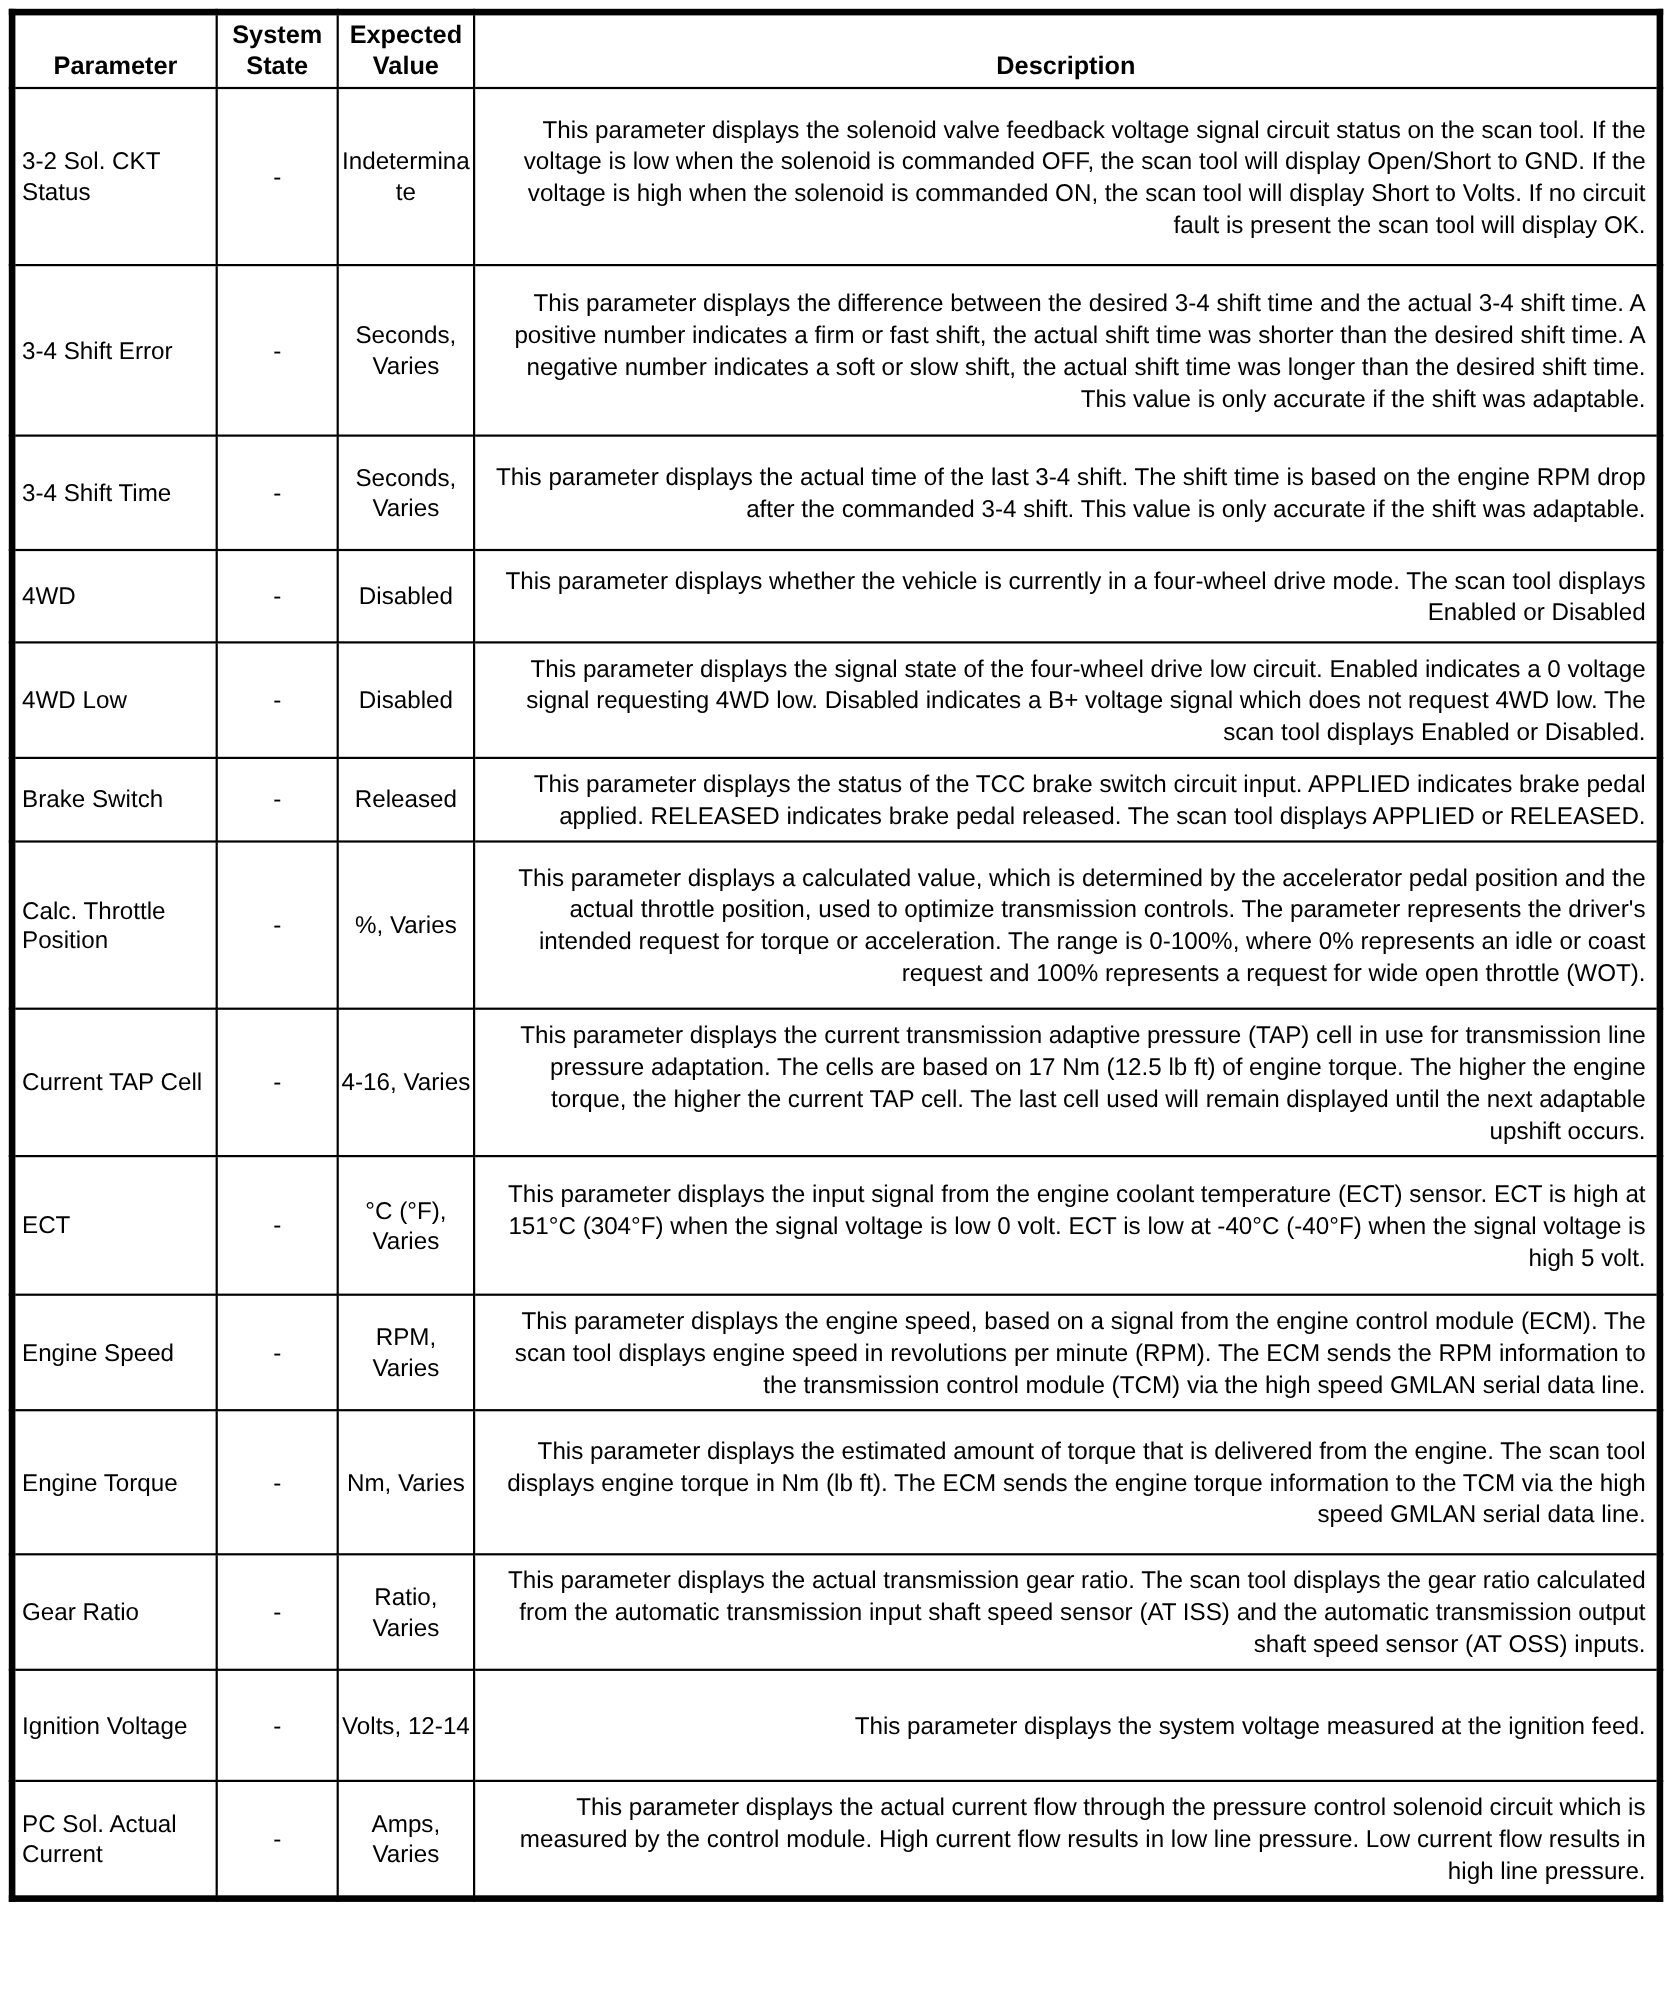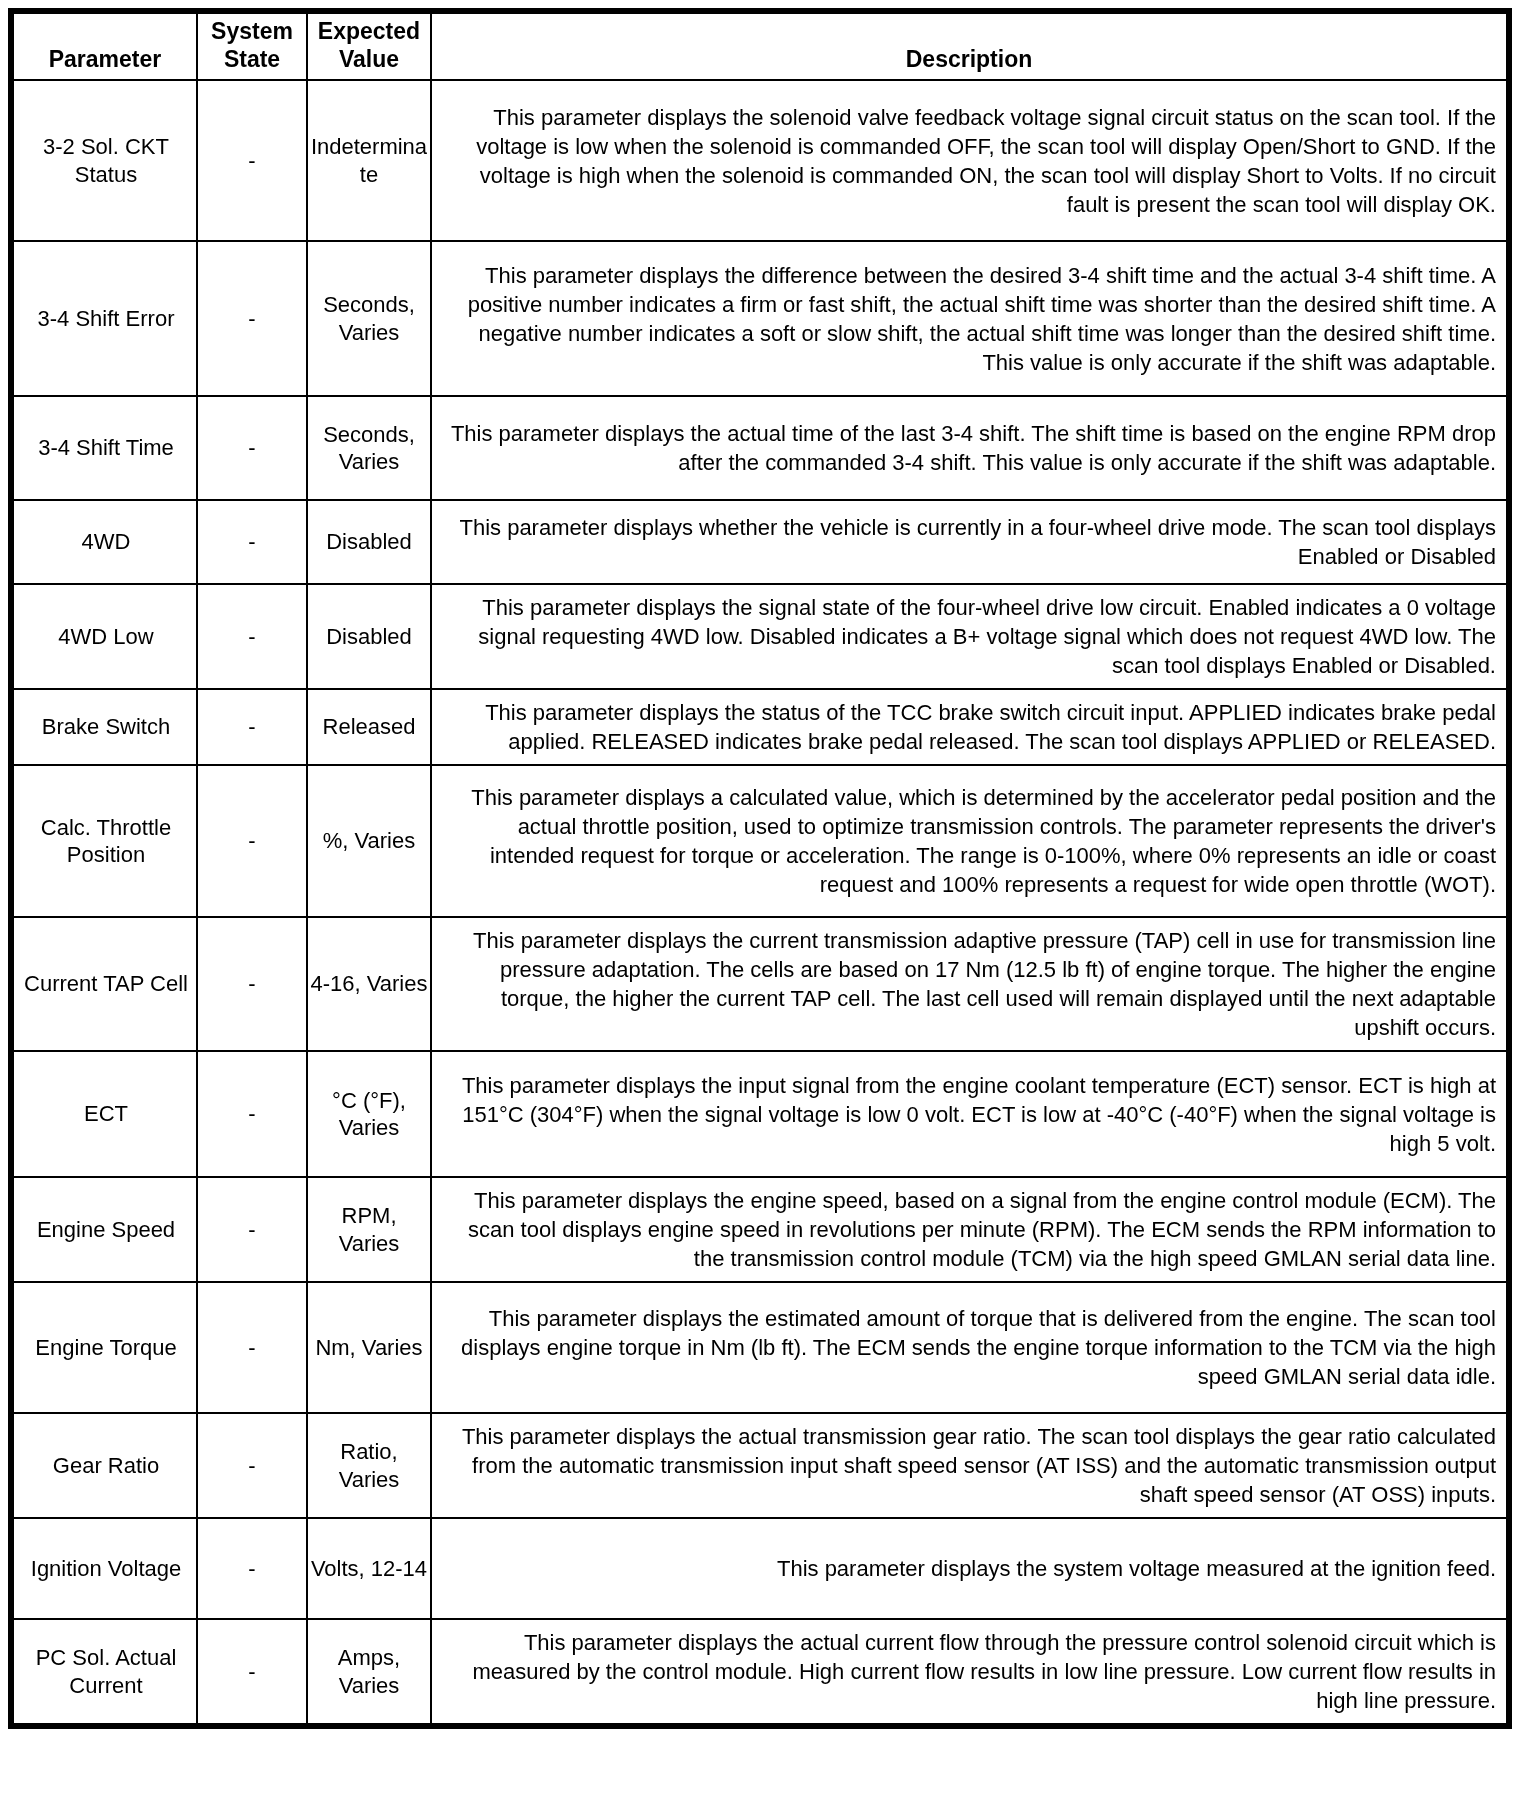--- a/index.html
+++ b/index.html
@@ -35,21 +35,21 @@
     padding: 4px 2px 6px 2px;
     line-height: 1.2;
     height: 48px;
   }
   col.c-param    { width: 186px; }
   col.c-state    { width: 110px; }
   col.c-expected { width: 124px; }
   col.c-desc     { width: auto;  }
   td.param {
     font-size: 22px;
-    text-align: center;
+    text-align: left;
     vertical-align: middle;
     padding: 4px 4px 4px 6px;
     line-height: 1.25;
   }
   td.state {
     font-size: 22px;
     text-align: center;
     vertical-align: middle;
     padding: 4px;
   }
@@ -162,21 +162,21 @@
         <tr>
     <td class="param">Engine Speed</td>
     <td class="state">-</td>
     <td class="expected">RPM, Varies</td>
     <td class="desc">This parameter displays the engine speed, based on a signal from the engine control module (ECM). The scan tool displays engine speed in revolutions per minute (RPM). The ECM sends the RPM information to the transmission control module (TCM) via the high speed GMLAN serial data line.</td>
   </tr>
         <tr>
     <td class="param">Engine Torque</td>
     <td class="state">-</td>
     <td class="expected">Nm, Varies</td>
-    <td class="desc">This parameter displays the estimated amount of torque that is delivered from the engine. The scan tool displays engine torque in Nm (lb ft). The ECM sends the engine torque information to the TCM via the high speed GMLAN serial data idle.</td>
+    <td class="desc">This parameter displays the estimated amount of torque that is delivered from the engine. The scan tool displays engine torque in Nm (lb ft). The ECM sends the engine torque information to the TCM via the high speed GMLAN serial data line.</td>
   </tr>
         <tr>
     <td class="param">Gear Ratio</td>
     <td class="state">-</td>
     <td class="expected">Ratio, Varies</td>
     <td class="desc">This parameter displays the actual transmission gear ratio. The scan tool displays the gear ratio calculated from the automatic transmission input shaft speed sensor (AT ISS) and the automatic transmission output shaft speed sensor (AT OSS) inputs.</td>
   </tr>
         <tr>
     <td class="param">Ignition Voltage</td>
     <td class="state">-</td>

